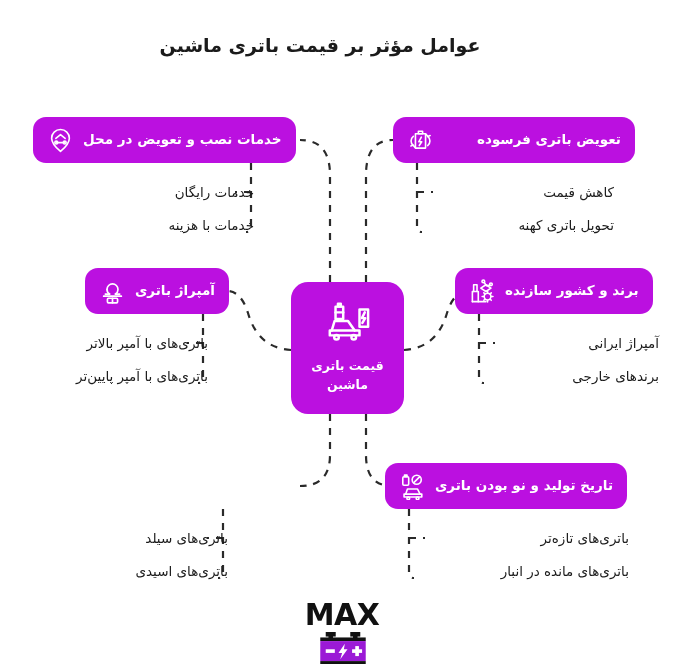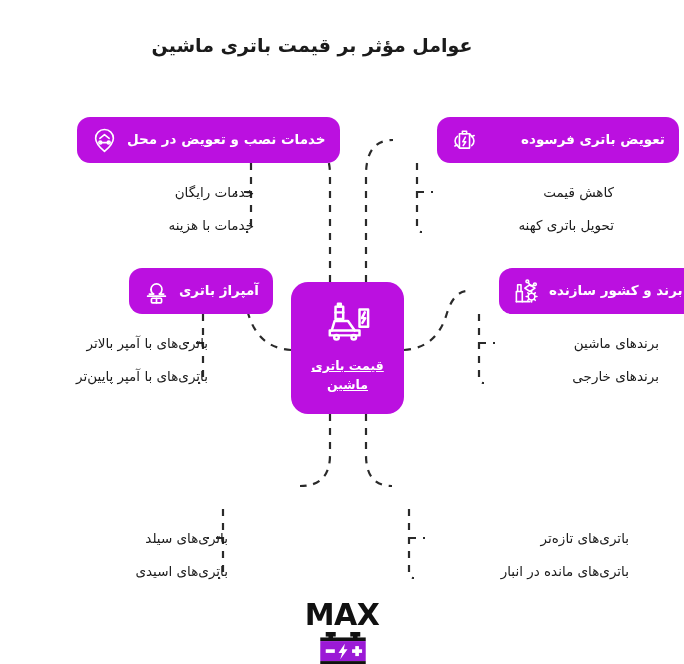--- a/index.html
+++ b/index.html
@@ -13,21 +13,21 @@
     height: 664px;
     background: #ffffff;
     font-family: "DejaVu Sans", "Liberation Sans", sans-serif;
     overflow: hidden;
   }
 
   
   .page-title {
     position: absolute;
     top: 34px;
-    left: 0;
+    left: 8px;
     width: 624px;
     text-align: center;
     font-size: 19px;
     font-weight: bold;
     color: #1b1b1b;
     letter-spacing: 0px;
   }
 
   
   #links {
@@ -63,37 +63,35 @@
   }
   .center-node .c-icon { width: 46px; height: 46px; }
   .center-label {
     margin-top: 12px;
     color: #ffffff;
     font-size: 12.5px;
     font-weight: bold;
     line-height: 1.55;
     text-align: center;
     width: 92px;
-    text-decoration: underline;
   }
 
   
   .node {
     position: absolute;
     background: #bb10e0;
     border-radius: 13px;
     height: 46px;
     display: flex;
     flex-direction: row;
     align-items: center;
     padding: 0 14px;
     box-sizing: border-box;
     gap: 9px;
     white-space: nowrap;
-    margin-left: 44px;
   }
   .node .n-label {
     color: #ffffff;
     font-size: 13.5px;
     font-weight: bold;
     line-height: 1;
   }
   .node .n-icon {
     width: 27px;
     height: 27px;
@@ -281,26 +279,44 @@
         <path d="M18 5 L20.5 9 L25 8.5"></path>
         <circle cx="17" cy="4" r="1.6"></circle>
         <circle cx="26" cy="7.5" r="1.6"></circle>
         <path d="M14 12 L20 8 L26 12 L20 16 Z"></path>
 
         <circle cx="22" cy="22" r="4"></circle>
         <path d="M22 15.6 L22 17.4 M22 26.6 L22 28.4 M15.6 22 L17.4 22 M26.6 22 L28.4 22 M17.6 17.6 L18.8 18.8 M25.2 25.2 L26.4 26.4 M26.4 17.6 L25.2 18.8 M18.8 25.2 L17.6 26.4"></path>
       </g>
     </svg>
   </div>
-  <div class="sub" id="sub-brand-0">برندهای ماشین</div>
+  <div class="sub" id="sub-brand-0">آمپراژ ایرانی</div>
   <div class="sub" id="sub-brand-1">برندهای خارجی</div>
 
   <div class="sub right-anchor" id="sub-tech-0">باتری‌های سیلد</div>
   <div class="sub right-anchor" id="sub-tech-1">باتری‌های اسیدی</div>
 
+  <div class="node" id="node-date">
+    <span class="n-label">تاریخ تولید و نو بودن باتری</span>
+    <svg class="n-icon" viewBox="0 0 32 32">
+      <g fill="none" stroke="#ffffff" stroke-width="1.9" stroke-linecap="round" stroke-linejoin="round">
+
+        <rect x="4.5" y="4.5" width="7" height="10" rx="1.4"></rect>
+        <path d="M6.5 2.5 L9.5 2.5 L9.5 4.5 L6.5 4.5 Z"></path>
+
+        <circle cx="21" cy="8" r="5.4"></circle>
+        <path d="M17.6 11.4 L24.4 4.6"></path>
+
+        <path d="M8 25 L10 19 L22 19 L25 25"></path>
+        <path d="M6 25 L27 25 L27 28.5 L6 28.5 Z"></path>
+        <circle cx="11" cy="30" r="1.6"></circle>
+        <circle cx="22" cy="30" r="1.6"></circle>
+      </g>
+    </svg>
+  </div>
   <div class="sub" id="sub-date-0">باتری‌های تازه‌تر</div>
   <div class="sub" id="sub-date-1">باتری‌های مانده در انبار</div>
 
   <div class="logo">
     <span class="logo-word logo-max">MAX</span>
     <svg class="logo-mark" viewBox="0 0 56 44">
 
       <rect x="9" y="0" width="11" height="5" fill="#111111"></rect>
       <rect x="12" y="4" width="5" height="5" fill="#111111"></rect>
       <rect x="36" y="0" width="11" height="5" fill="#111111"></rect>

